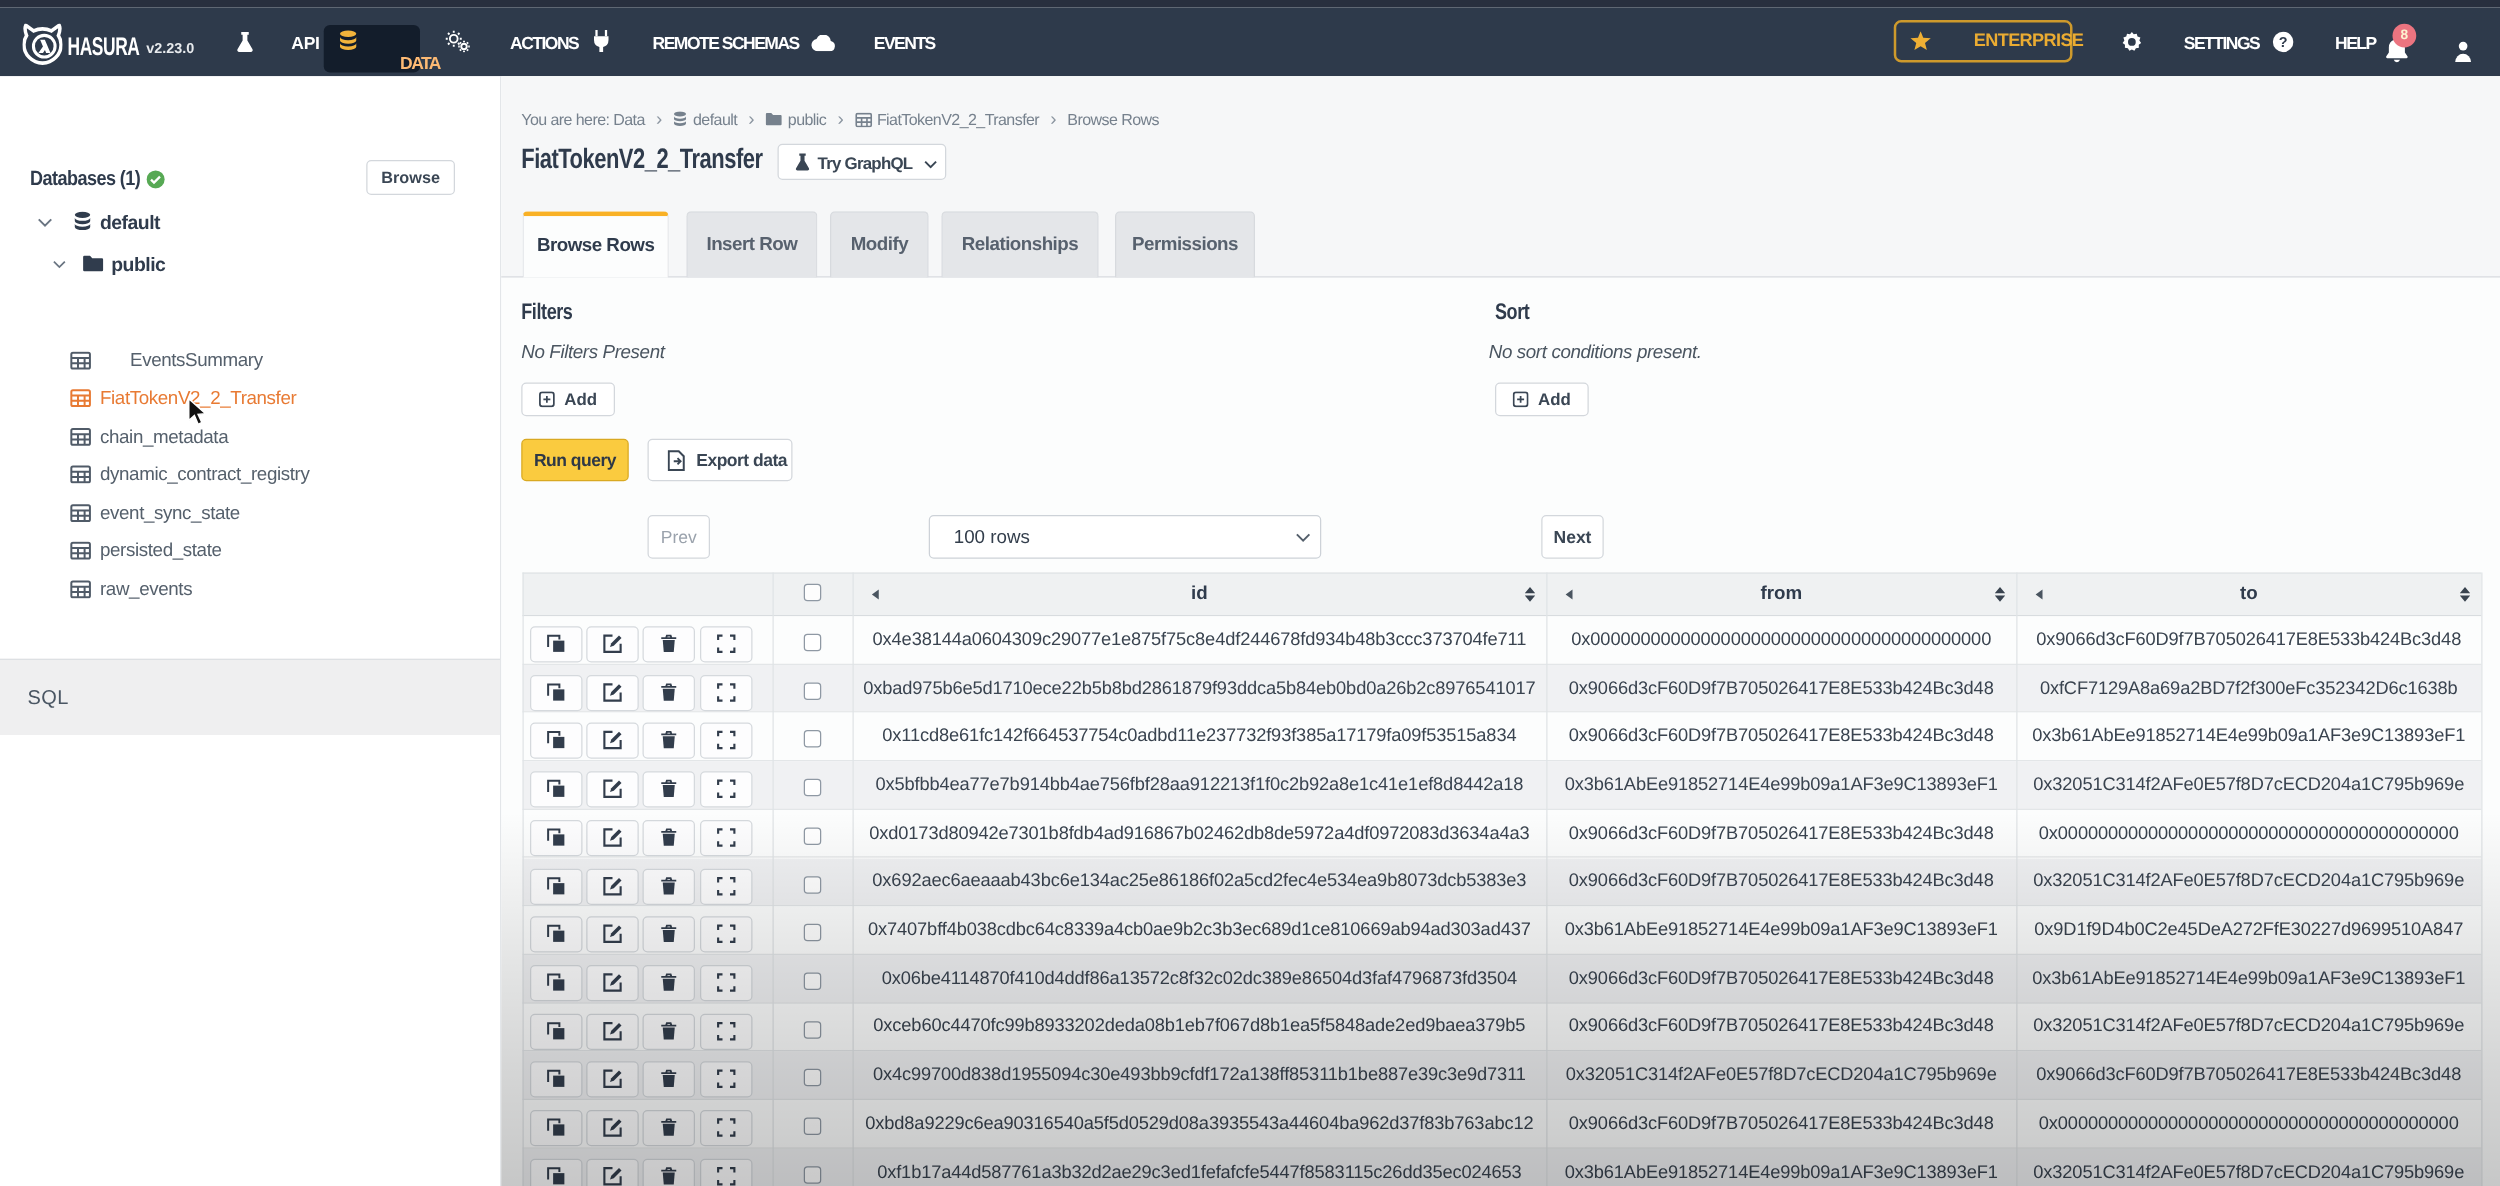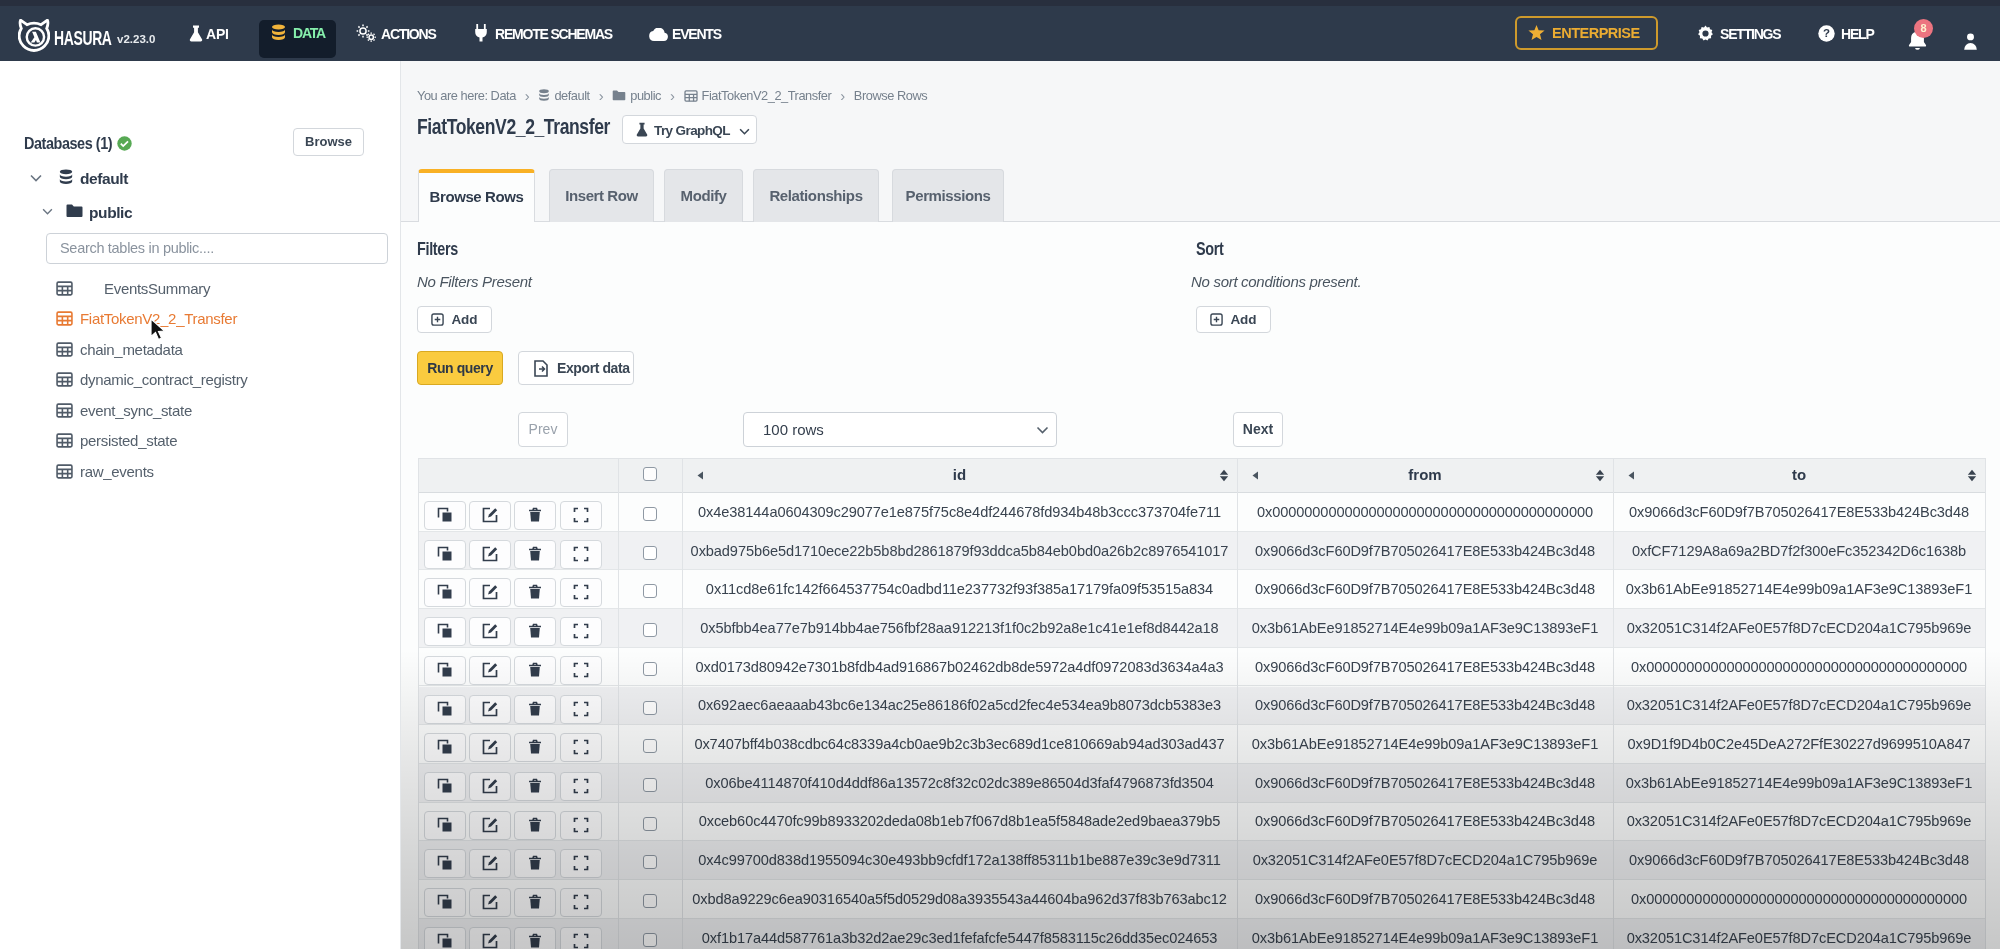--- a/index.html
+++ b/index.html
@@ -3,21 +3,21 @@
 <meta charset="utf-8">
 <style>
 * { margin:0; padding:0; box-sizing:border-box; }
 html,body { width:2000px; height:949px; overflow:hidden; }
 body { font-family:"Liberation Sans", sans-serif; position:relative; background:#FBFCFC; }
 #page { position:absolute; inset:0; width:2000px; height:949px; overflow:hidden; }
 .abs { position:absolute; }
 
 #topstrip { position:absolute; left:0; top:0; width:2000px; height:6px; background:#282F3E; }
 #nav { position:absolute; left:0; top:6px; width:2000px; height:55px; background:#2E3A4B; }
-.navtxt { color:#FFFFFF; font-weight:bold; font-size:14px; letter-spacing:-1.2px; }
+.navtxt { color:#FFFFFF; font-weight:bold; font-size:14px; letter-spacing:-1.2px;margin-left:27px; }
 
 #sidebar { position:absolute; left:0; top:61px; width:401px; height:888px; background:#FFFFFF; border-right:1px solid #E3E6E9; }
 .btn { position:absolute; background:#FFF; border:1px solid #D3D7DC; border-radius:4px; color:#3A4654; font-weight:bold; }
 .titem { position:absolute; left:56px; height:22px; color:#55606C; font-size:15px; letter-spacing:-0.3px; display:flex; align-items:center; }
 .titem .ticon { width:17px; height:15px; margin-right:7px; flex:none; }
 .titem span { white-space:nowrap; }
 
 #content { position:absolute; left:401px; top:61px; width:1599px; height:888px; background:#FCFDFD; }
 #contentTop { position:absolute; left:0; top:0; width:1599px; height:161px; background:#F6F7F8; }
 .bc { display:flex; align-items:center; color:#76818D; font-size:12.8px; letter-spacing:-0.45px; white-space:nowrap; }
@@ -61,21 +61,21 @@
     <div class="abs navtxt" style="left:206px;top:20px;letter-spacing:-0.2px;">API</div>
 
     <div class="abs" style="left:259px;top:14px;width:77px;height:38px;background:#131D2B;border-radius:5px;"></div>
     <svg class="abs" style="left:271px;top:18px" width="15" height="19" viewBox="0 0 15 19">
       <g fill="#F2B43B">
           <ellipse cx="7.5" cy="3" rx="6.5" ry="2.6"></ellipse>
           <path d="M1 5.5 a6.5 2.6 0 0 0 13 0 v2.8 a6.5 2.6 0 0 1 -13 0 Z"></path>
           <path d="M1 10.5 a6.5 2.6 0 0 0 13 0 v2.8 a6.5 2.6 0 0 1 -13 0 Z"></path>
         </g>
     </svg>
-    <div class="abs navtxt" style="left:293px;top:19px;color:#86efac;">DATA</div>
+    <div class="abs navtxt" style="left:293px;top:36px;color:#fdba74;">DATA</div>
 
     <svg class="abs" style="left:356px;top:18px" width="20" height="18" viewBox="0 0 20 18">
       <g stroke="#FFF" stroke-width="1.5" fill="none">
         <circle cx="7" cy="7" r="3.1"></circle>
         <path d="M7 2.2 v-1.6 M7 11.8 v1.6 M2.2 7 h-1.6 M11.8 7 h1.6 M3.6 3.6 l-1.2 -1.2 M10.4 10.4 l1.2 1.2 M10.4 3.6 l1.2 -1.2 M3.6 10.4 l-1.2 1.2"></path>
         <circle cx="15.2" cy="13.2" r="2.2"></circle>
         <path d="M15.2 9.8 v-1.2 M15.2 16.6 v1.2 M11.8 13.2 h-1.2 M18.6 13.2 h1.2 M12.8 10.8 l-0.9 -0.9 M17.6 15.6 l0.9 0.9 M17.6 10.8 l0.9 -0.9 M12.8 15.6 l-0.9 0.9"></path>
       </g>
     </svg>
     <div class="abs navtxt" style="left:381px;top:20px;">ACTIONS</div>
@@ -143,21 +143,20 @@
     <div class="abs" style="left:80px;top:109px;color:#2F3B4C;font-weight:bold;font-size:15.5px;letter-spacing:-0.4px;">default</div>
 
     <svg class="abs" style="left:42px;top:147px" width="11" height="7" viewBox="0 0 12 8">
         <path d="M1 1.5 l5 5 5 -5" stroke="#6A7582" stroke-width="1.6" fill="none"></path>
       </svg>
     <svg class="abs" style="left:66px;top:143px" width="17" height="14" viewBox="0 0 17 14">
         <path d="M0.5 1.5 a1 1 0 0 1 1 -1 h4.5 l1.8 2 h7.7 a1 1 0 0 1 1 1 v8.5 a1 1 0 0 1 -1 1 h-14 a1 1 0 0 1 -1 -1 Z" fill="#303C4D"></path>
       </svg>
     <div class="abs" style="left:89px;top:143px;color:#2F3B4C;font-weight:bold;font-size:15.5px;letter-spacing:-0.4px;">public</div>
 
-    <div class="abs" style="left:46px;top:172px;width:342px;height:31px;background:#FFF;border:1px solid #CDD2D8;border-radius:4px;color:#8A939E;font-size:14.5px;letter-spacing:-0.3px;line-height:29px;padding-left:13px;">Search tables in public....</div>
 
     <div class="titem" style="top:216px;gap:24px;">
         <svg class="ticon" viewBox="0 0 16 14">
           <g fill="none" stroke="#505B68" stroke-width="1.5">
             <rect x="1" y="1" width="14" height="12" rx="1.2"></rect>
             <path d="M1 5 h14 M1 9 h14 M6 5 v8 M11 5 v8"></path>
           </g>
         </svg>
         <span>EventsSummary</span>
       </div>
@@ -213,20 +212,21 @@
             <path d="M1 5 h14 M1 9 h14 M6 5 v8 M11 5 v8"></path>
           </g>
         </svg>
         <span>raw_events</span>
       </div>
 
     <svg class="abs" style="left:150px;top:257px;z-index:60" width="17" height="24" viewBox="0 0 17 24">
         <path d="M1 1 L1 18.5 L5.5 14.5 L8.5 21.5 L11.5 20 L8.5 13.5 L14.5 13 Z" fill="#111" stroke="#FFF" stroke-width="1.2"></path>
       </svg>
 
+    <div class="abs" style="left:0;top:466px;width:400px;height:61px;background:#EFEFF0;border-top:1px solid #DDE0E3;color:#4A5663;font-size:16px;letter-spacing:0.3px;line-height:61px;padding-left:22px;">SQL</div>
   </div>
   <div id="content">
     <div id="contentTop"></div>
 
     <div class="abs bc" style="left:16px;top:26px;">
       <span>You are here: Data</span>
         <span class="sep">›</span>
       <svg width="12" height="14" viewBox="0 0 15 19" style="margin:0 4px 0 0">
           <g fill="#76818D">
             <ellipse cx="7.5" cy="3" rx="6.5" ry="2.6"></ellipse>

